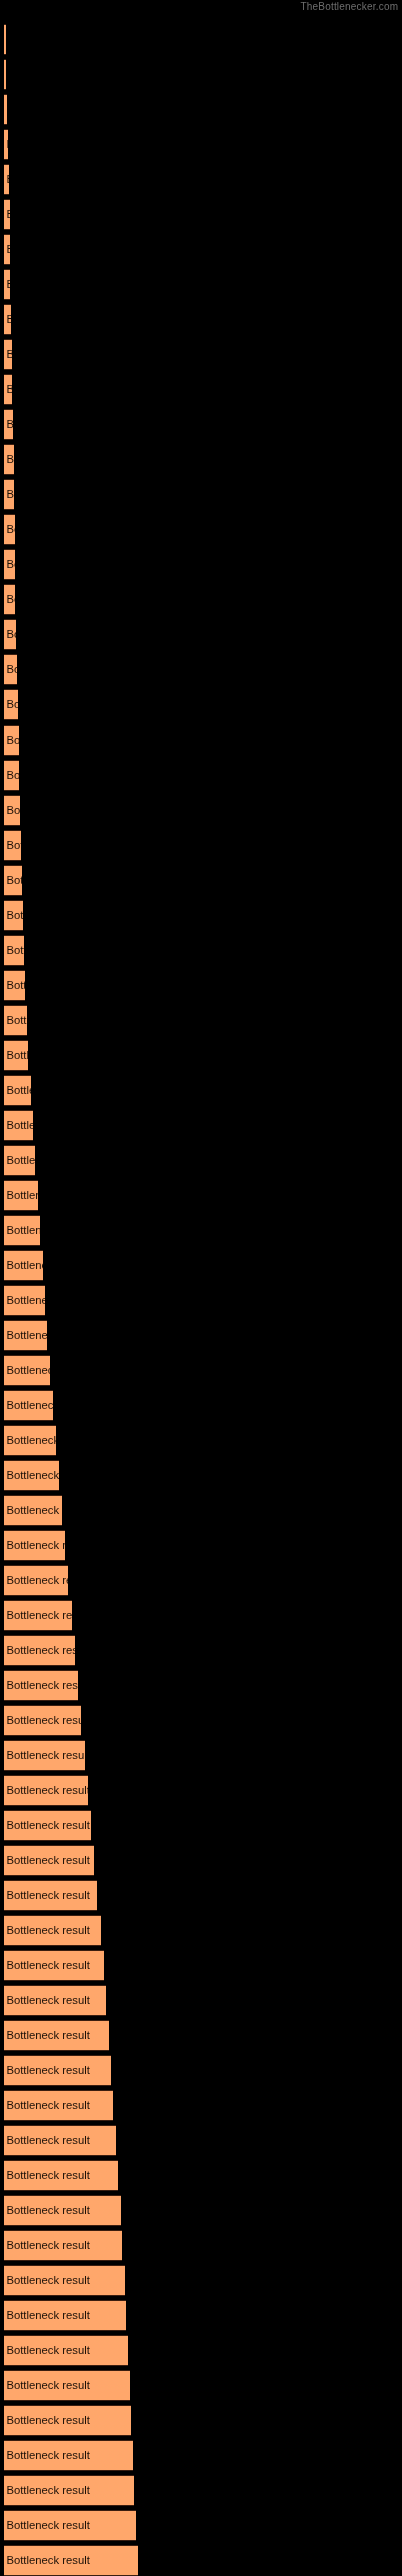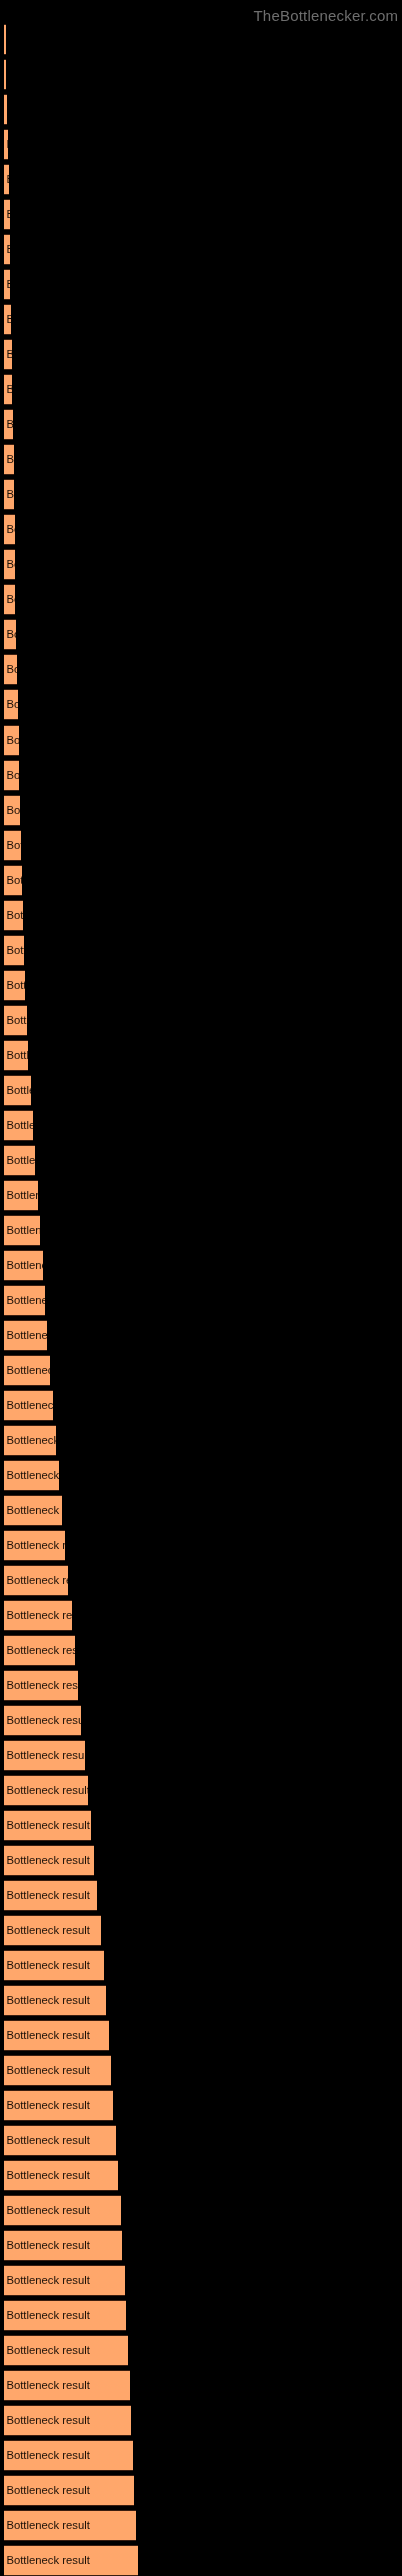--- a/index.html
+++ b/index.html
@@ -17,22 +17,22 @@
   #chart-root {
     position: absolute;
     left: 0; top: 0;
     width: 403px;
     height: 2576px;
     background: #000000;
   }
   .watermark {
     position: absolute;
     right: 4.8px;
-    top: 7px;
-    font-size: 15px;
+    top: 1px;
+    font-size: 10px;
     color: #6e6e6e;
     letter-spacing: 0.2px;
     white-space: nowrap;
     font-family: "Liberation Sans", sans-serif;
   }
   .bars-layer {
     position: absolute;
     left: 0;
     top: 0;
     width: 403px;

